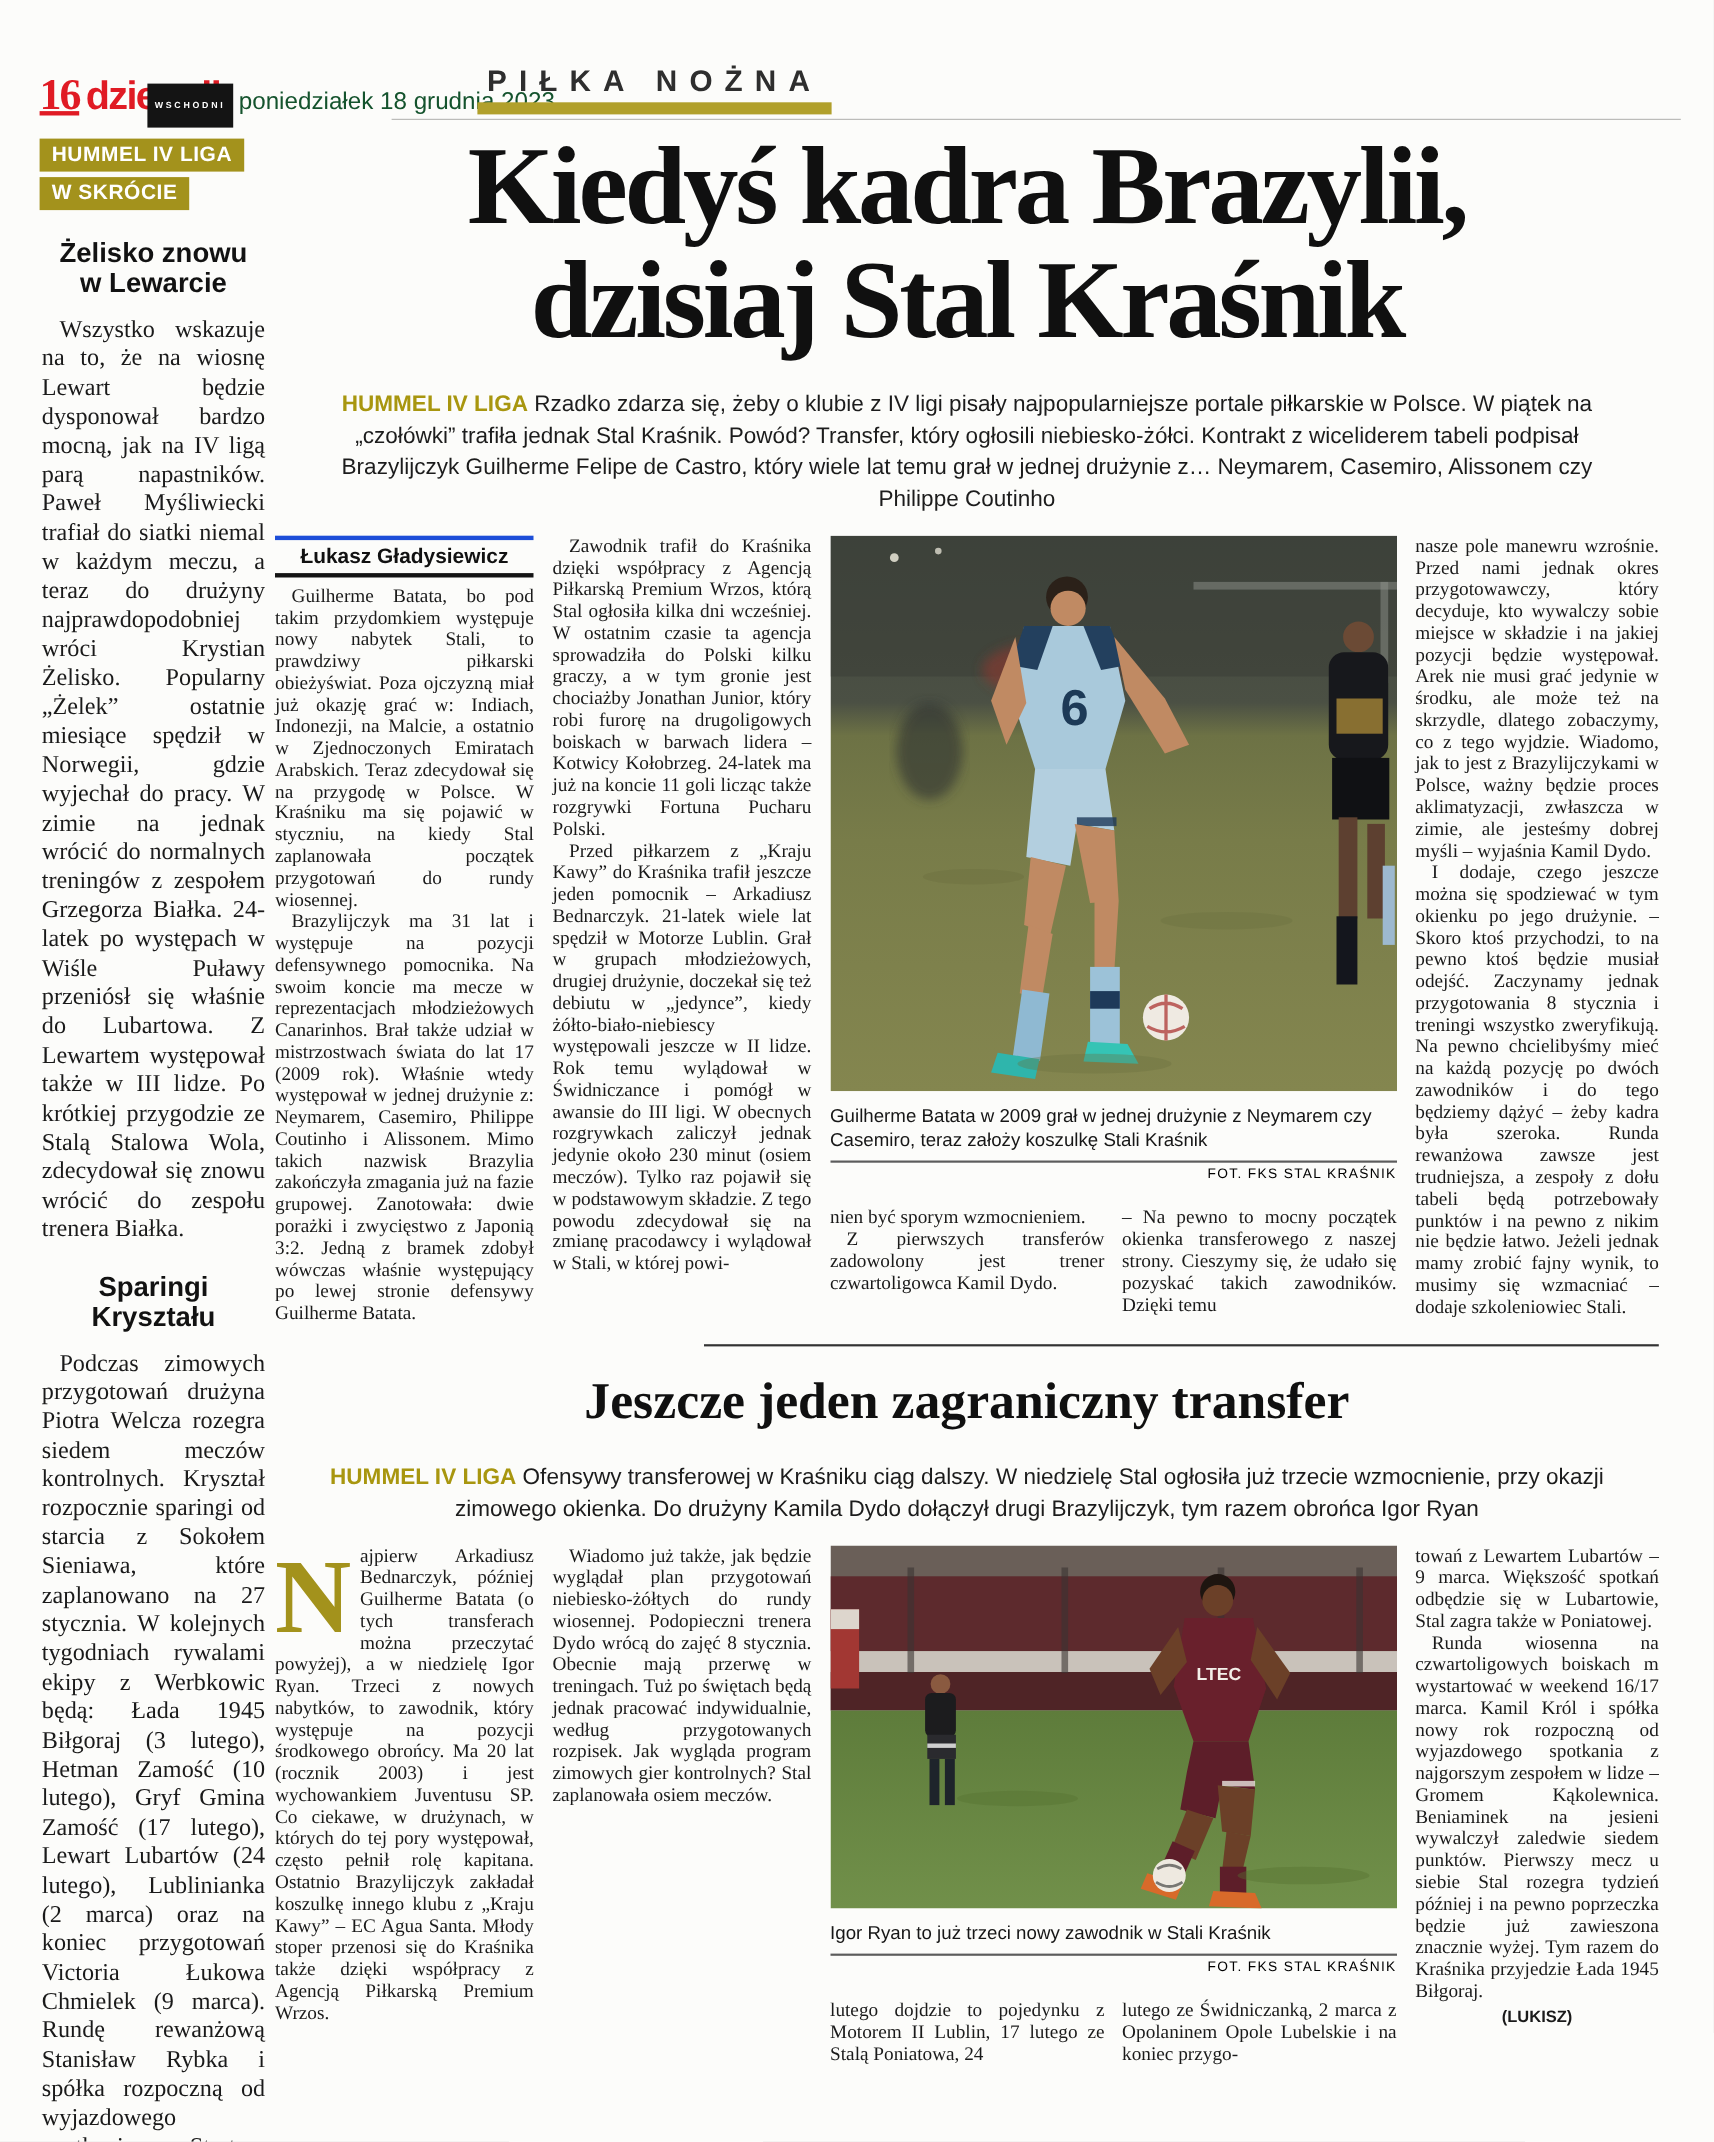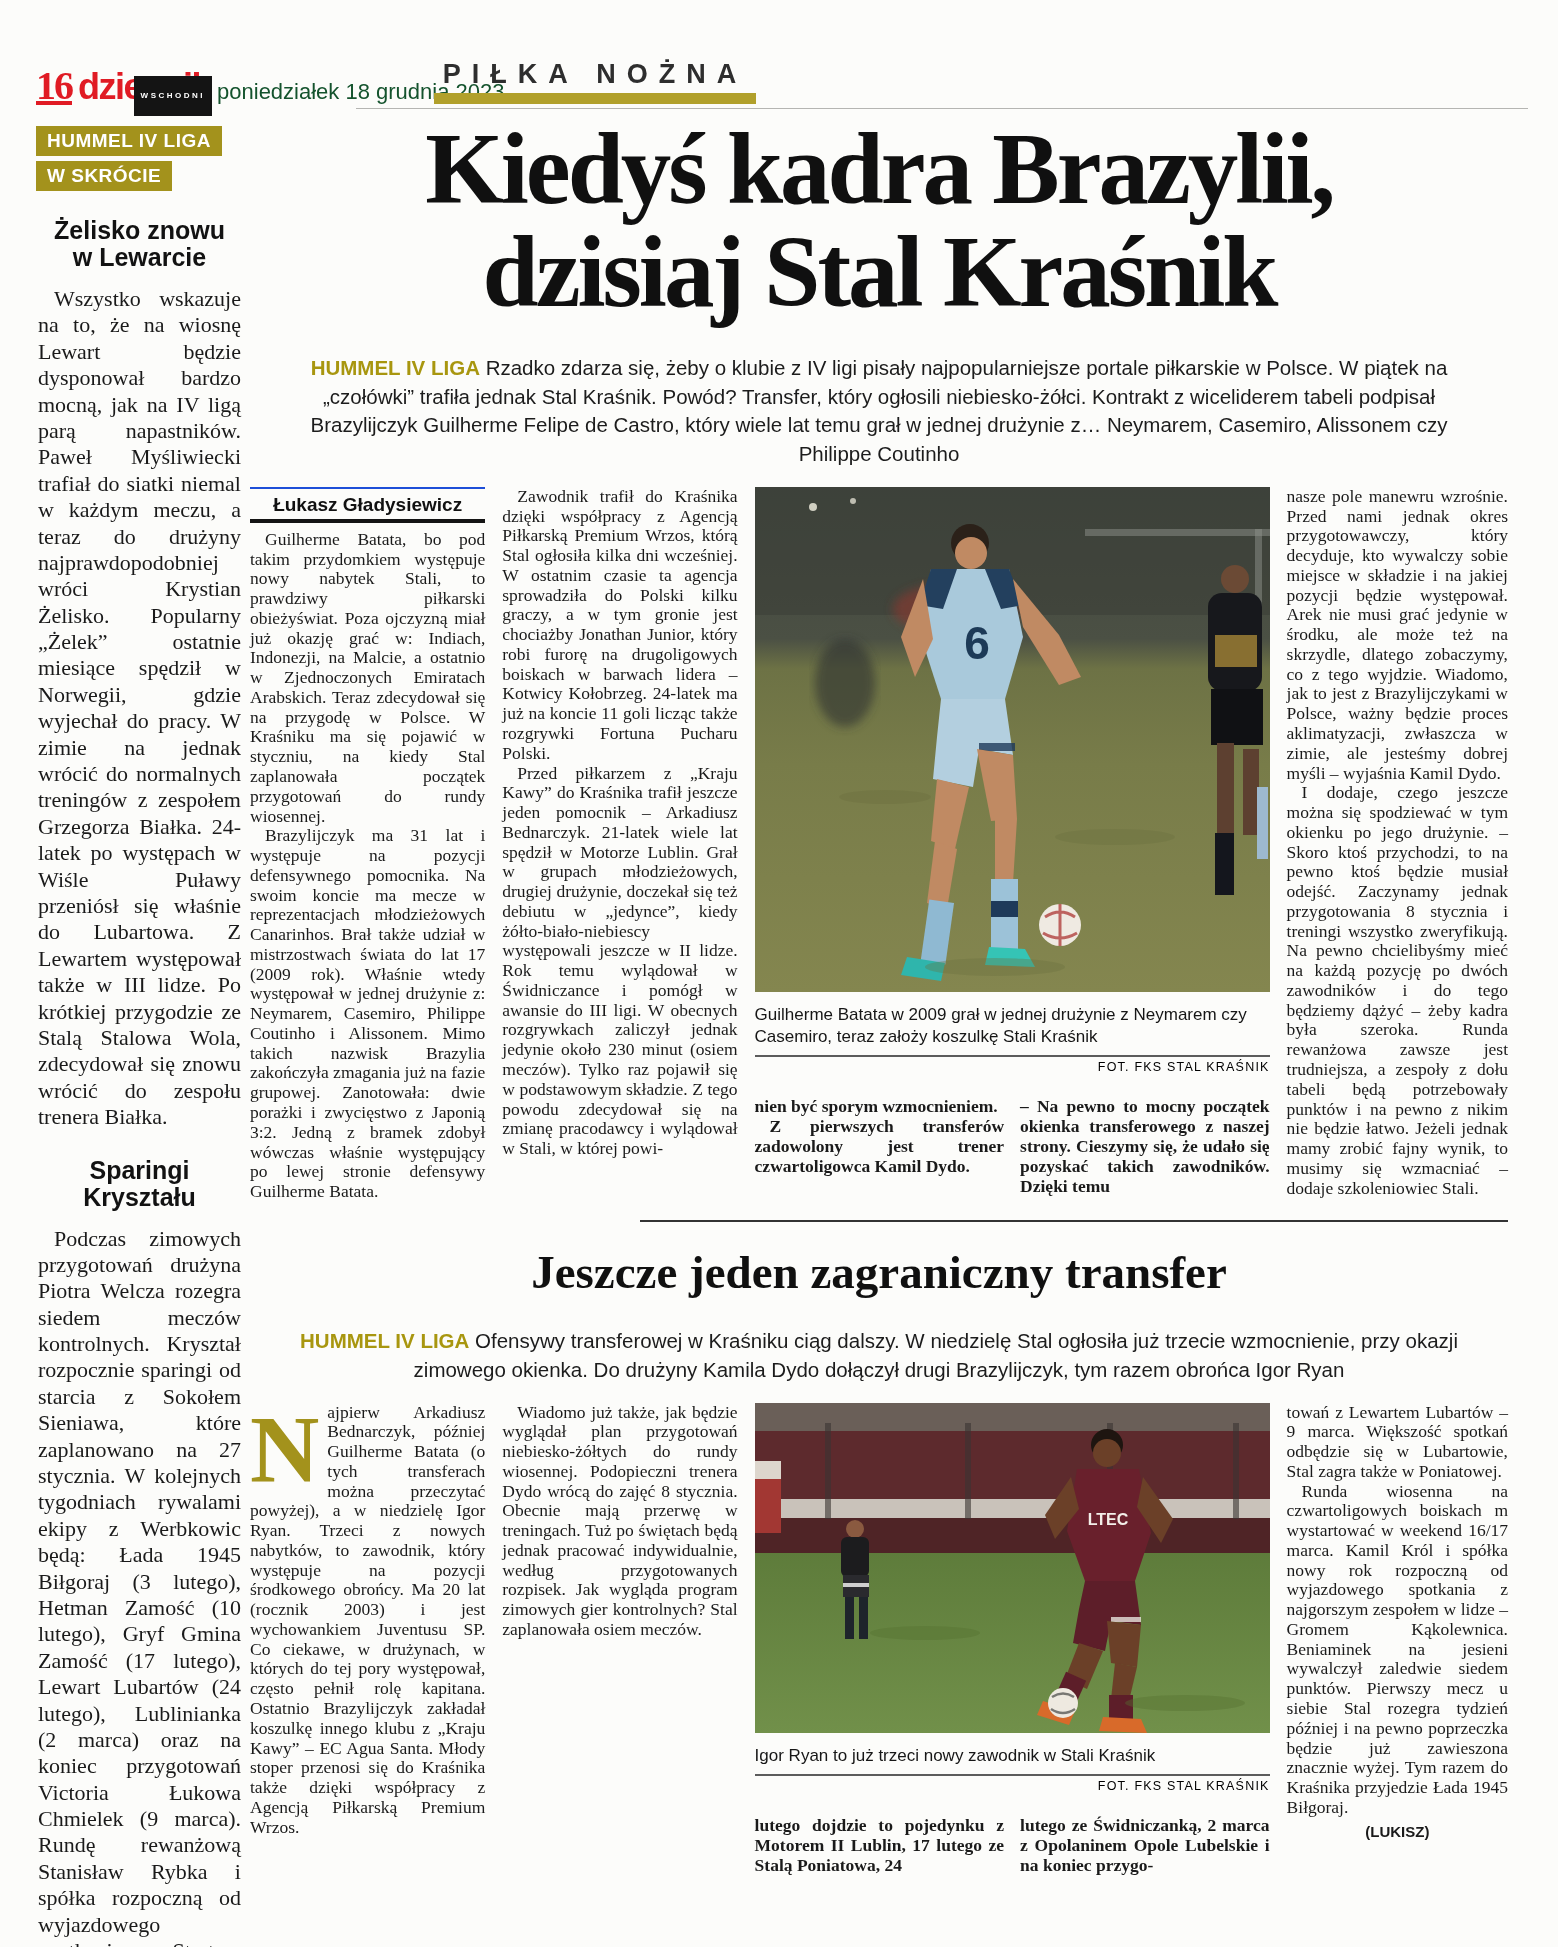--- a/index.html
+++ b/index.html
@@ -33,28 +33,28 @@
         color:#1c1c1c;text-align:center;}
   .gold-label{font-weight:bold;color:#a8960f;}
   .lead2{width:1230px;margin-top:30px;}
   .row{display:flex;gap:17px;margin-top:18px;align-items:flex-start;}
   .colA,.colB{width:237px;}
   .photo-block{width:515px;}
   .colD{width:223px;}
   .body p{font-size:17.5px;line-height:1.13;text-align:justify;margin:0;}
   .body p.ind{text-indent:15px;}
   .byline{font:bold 19px/1 "Liberation Sans",sans-serif;text-align:center;color:#111;
-          border-top:2px solid #1d4ed8;border-bottom:4px solid #141414;padding:6px 0 5px;margin-bottom:7px;}
+          border-top:4px solid #1d4ed8;border-bottom:4px solid #141414;padding:6px 0 5px;margin-bottom:7px;}
   .photo-frame{line-height:0;}
   .caption{font:17px/1.3 "Liberation Sans",sans-serif;color:#161616;margin-top:12px;}
   .credit-rule{border-top:2px solid #5c5c5c;margin-top:7px;}
   .credit{font:12.5px/1 "Liberation Sans",sans-serif;color:#000000;letter-spacing:1.2px;
           text-align:right;margin-top:4px;}
   .under-row{display:flex;gap:16px;margin-top:24px;}
-  .under-col{flex:1;font-weight:bold;}
+  .under-col{flex:1;}
   .divider{border-top:2px solid #333;margin:18px 0 0 390px;}
   .h2{font:bold 47px/1.05 "Liberation Serif",serif;color:#101010;text-align:center;margin:26px 0 0;}
   .dropcap{float:left;font:bold 96px/0.78 "Liberation Serif",serif;color:#a3921c;
            padding:10px 8px 0 0;}
   .signoff{font:bold 15px/1 "Liberation Sans",sans-serif;text-align:center;margin-top:6px;}
 </style>
 </head>
 <body>
 
 <div class="page">

